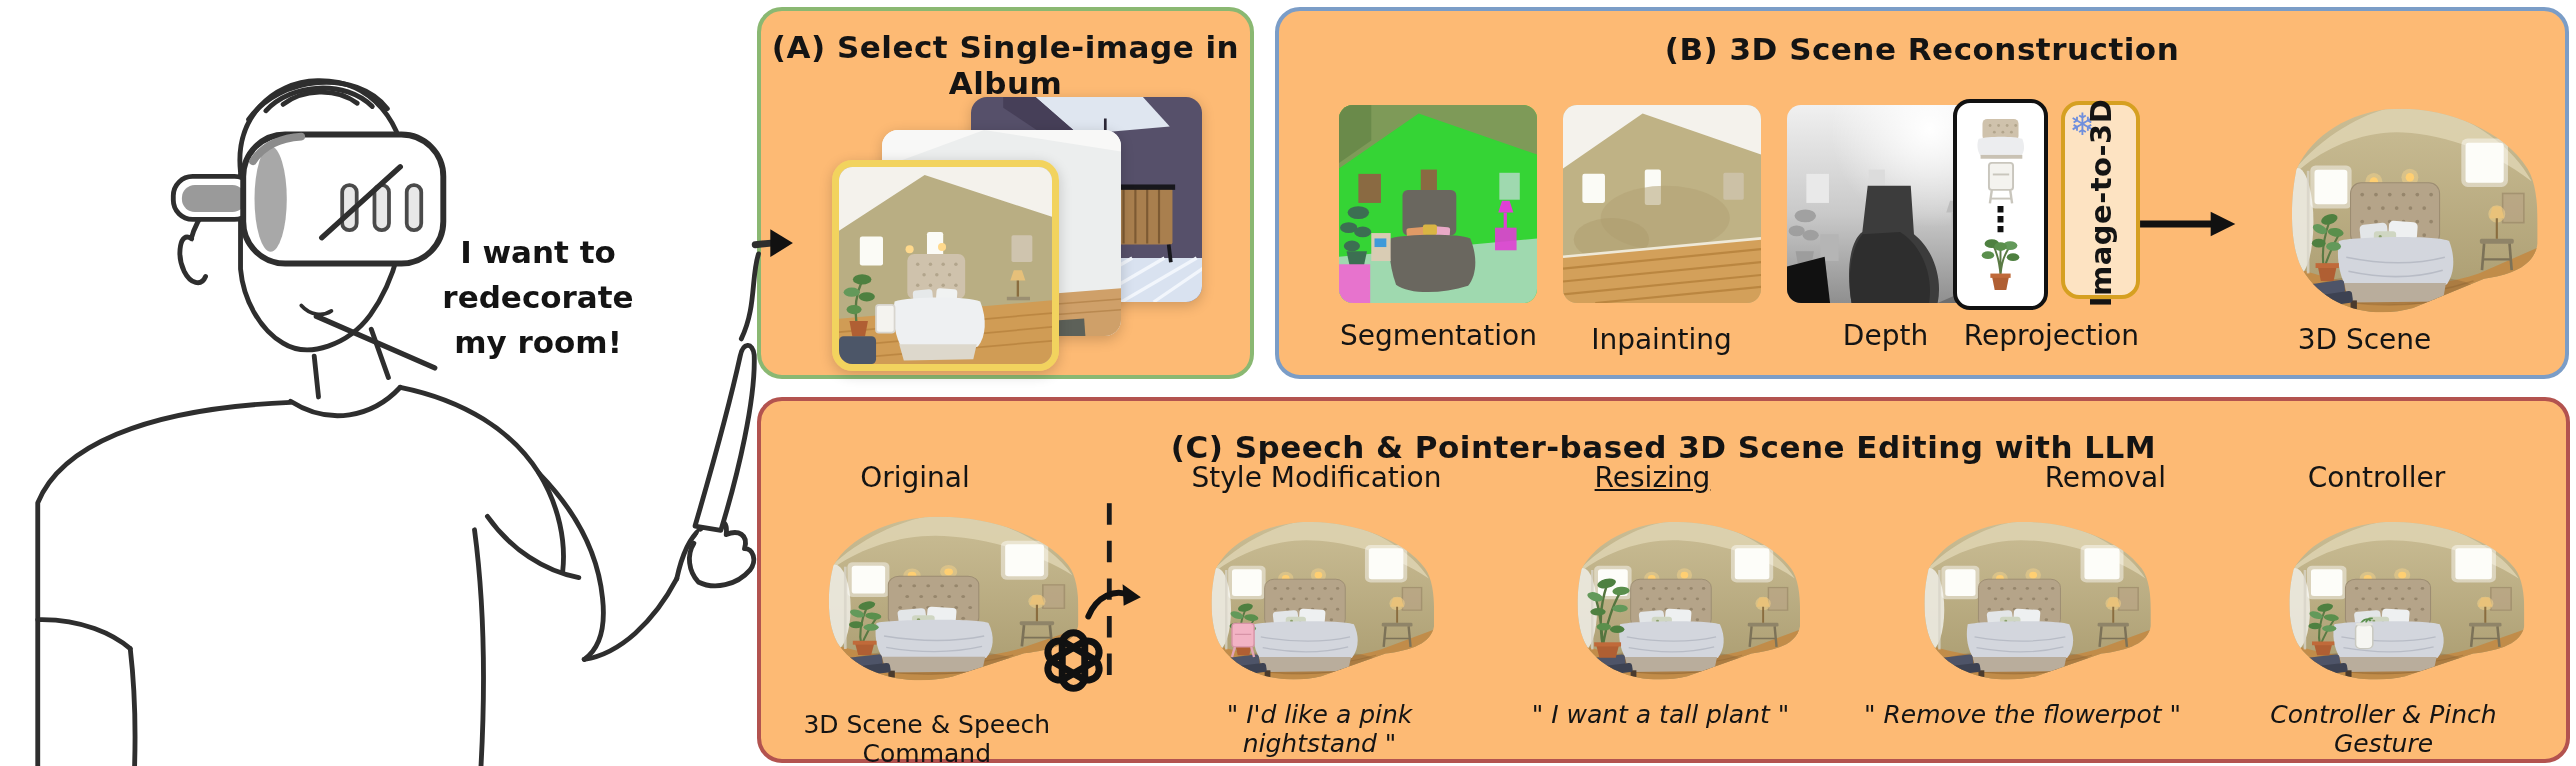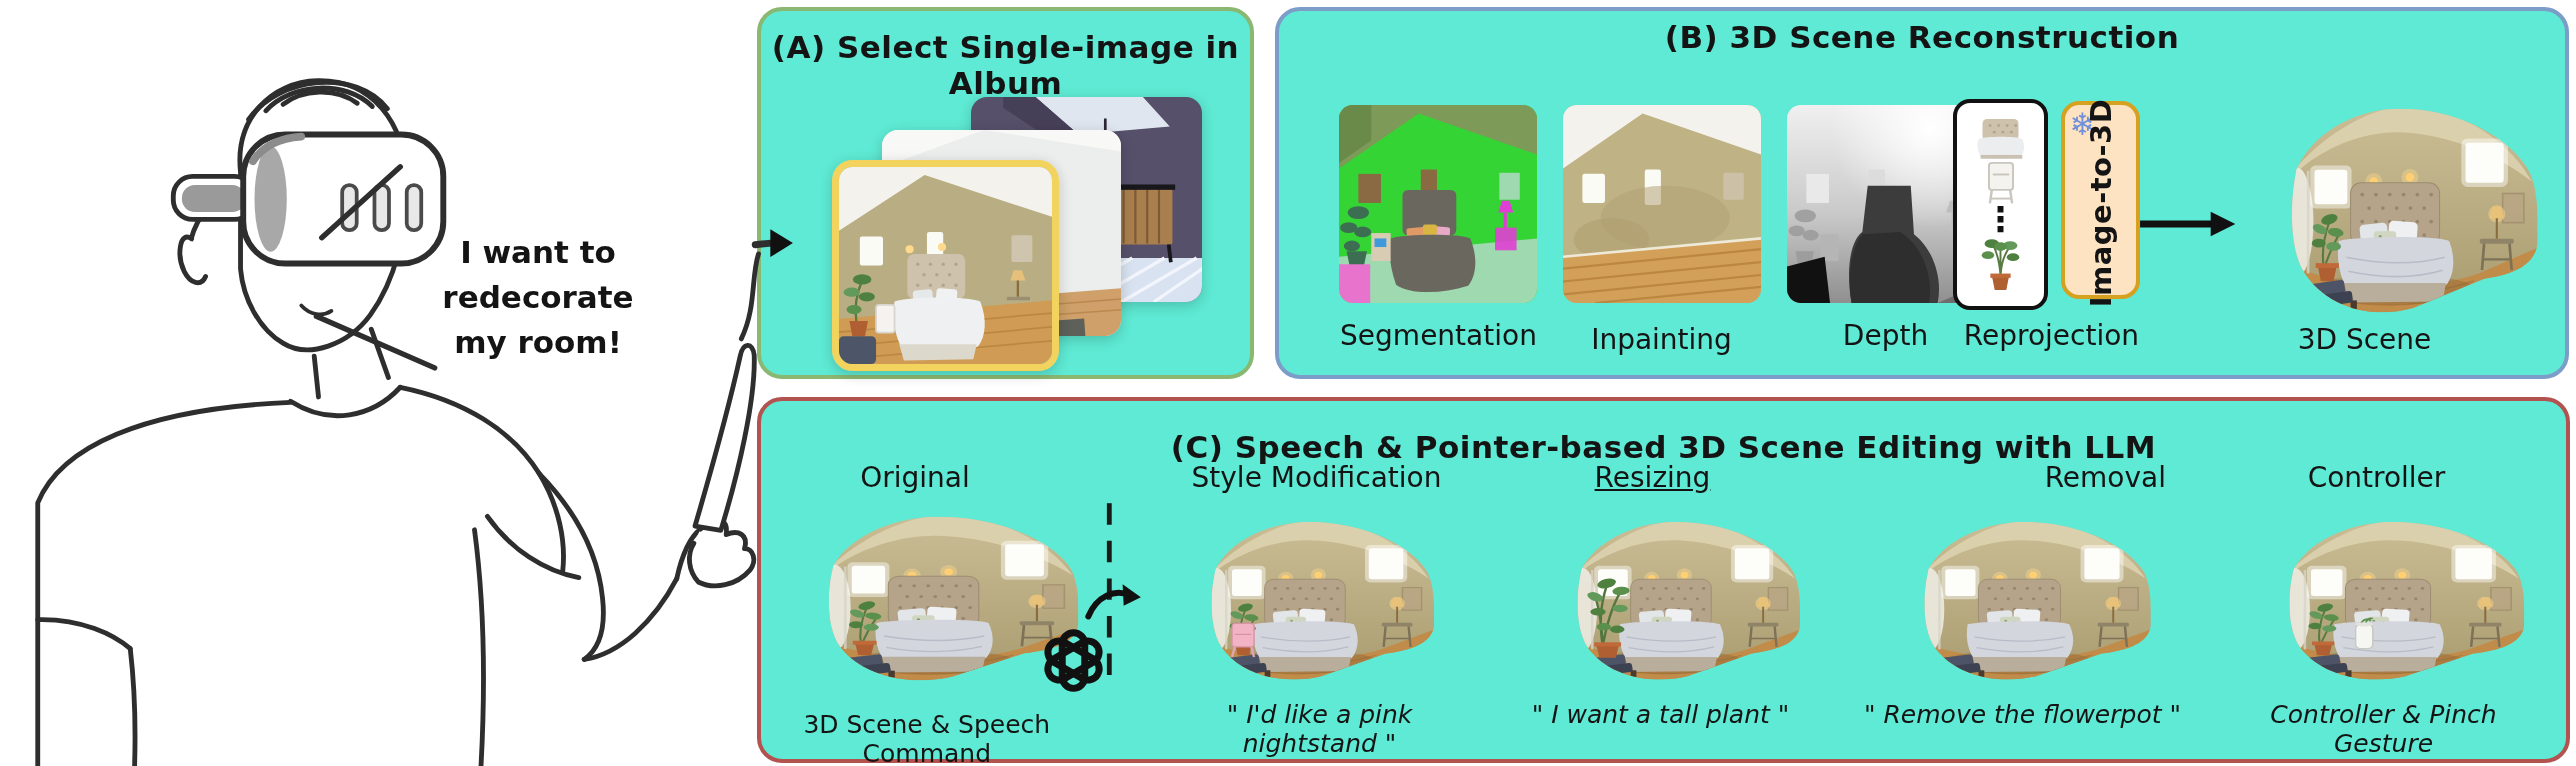--- a/index.html
+++ b/index.html
@@ -1,17 +1,17 @@
 <!DOCTYPE html>
 <html style="font-size:8.6px"><head>
 <meta charset="utf-8">
 <style>
   html,body{margin:0;padding:0;background:#ffffff;width:2576px;height:767px;overflow:hidden;
     font-family:"DejaVu Sans","Liberation Sans",sans-serif;color:#141414;}
-  .panel{position:absolute;background:#5eead4;border-radius:25px;box-sizing:border-box;}
+  .panel{position:absolute;background:#fdba74;border-radius:25px;box-sizing:border-box;}
   .panel-title{position:absolute;left:0;right:0;text-align:center;font-weight:bold;font-size:31px;letter-spacing:0.5px;}
   .lbl{position:absolute;text-align:center;font-size:28px;}
   .cap{position:absolute;text-align:center;font-size:25px;}
   .cap.it{font-style:italic;}
   .photo{position:absolute;border-radius:16px;overflow:hidden;box-shadow:0 3.2px 13px rgba(0,0,0,.18);}
   .photo svg{display:block;width:100%;height:100%;}
   .step-img{position:absolute;border-radius:14px;overflow:hidden;}
   .step-img svg{display:block;width:100%;height:100%;}
   .scene3d{position:absolute;}
   .scene3d svg{display:block;width:100%;height:100%;}
@@ -136,21 +136,21 @@
       <g>
         <polygon points="296,196 322,196 316,178 302,178" fill="#e6c07a"></polygon>
         <line x1="309" y1="196" x2="309" y2="224" stroke="#8a6d3f" stroke-width="4"></line>
         <rect x="290" y="224" width="40" height="6" fill="#9b8f72"></rect>
       </g>
     </svg>
   </div>
 </div>
 
 <div class="panel" style="left:1275px;top:6.5px;width:1294px;height:372px;border:4.8px solid #7b9dc7;">
-  <div class="panel-title" style="top:8px;">(B) 3D Scene Reconstruction</div>
+  <div class="panel-title" style="top:20px;">(B) 3D Scene Reconstruction</div>
 
   <div class="step-img" style="left:60px;top:94px;width:198px;height:198px;">
     <svg viewBox="0 0 368 368" preserveAspectRatio="none">
       <rect width="368" height="368" fill="#35d435"></rect>
       <polygon points="0,118 148,16 368,92 368,0 0,0" fill="#7e9a58"></polygon>
       <rect x="36" y="128" width="42" height="54" fill="#8a6a42"></rect>
       <rect x="152" y="120" width="30" height="66" fill="#8a6a42"></rect>
       <rect x="298" y="126" width="38" height="50" fill="#9fd9af"></rect>
       <polygon points="0,282 368,248 368,368 0,368" fill="#9fd9af"></polygon>
       <rect x="118" y="158" width="100" height="84" rx="10" fill="#6a675f"></rect>

